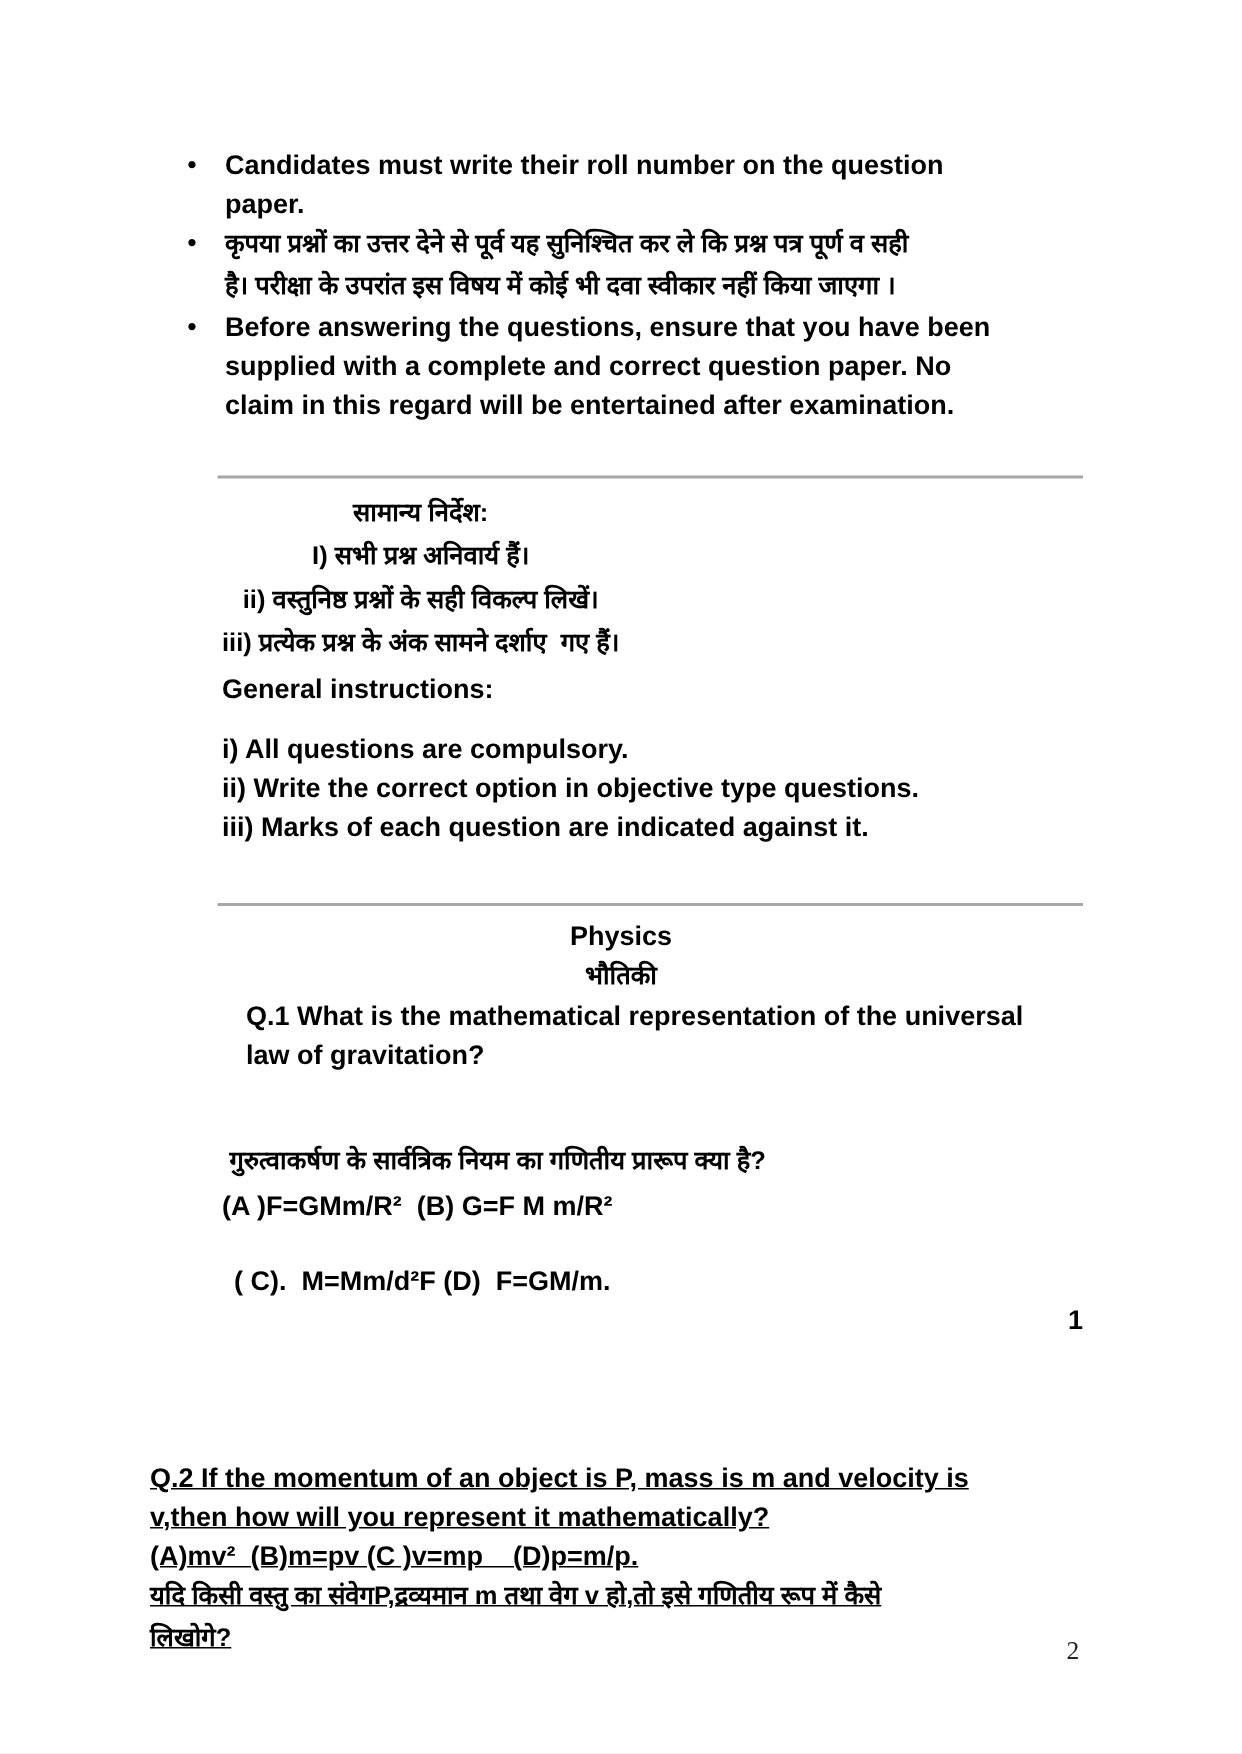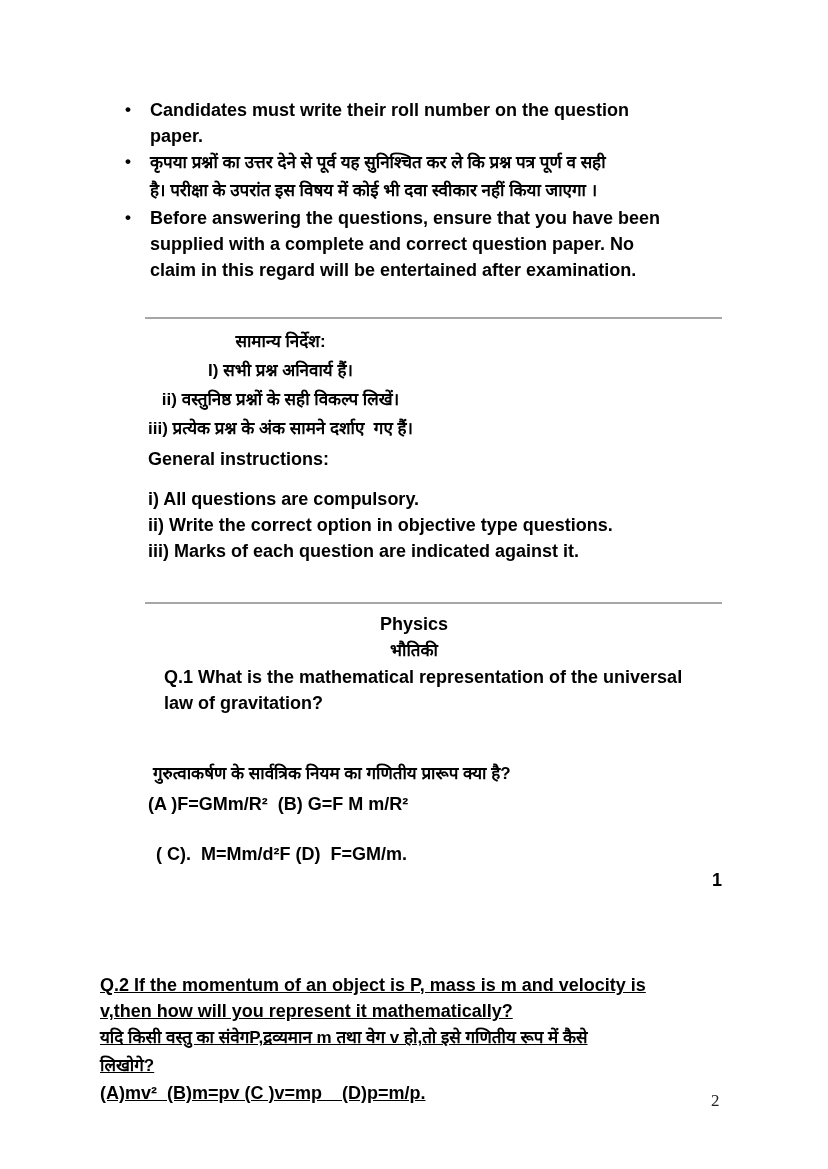--- a/index.html
+++ b/index.html
@@ -156,20 +156,20 @@
   <div class="q1-en txt en-bold">Q.1 What is the mathematical representation of the universal
 law of gravitation?</div>
   <div class="q1-hi txt hi-bold">गुरुत्वाकर्षण के सार्वत्रिक नियम का गणितीय प्रारूप क्या है?</div>
   <div class="q1-opt1 txt en-bold">(A )F=GMm/R²  (B) G=F M m/R²</div>
   <div class="q1-opt2 txt en-bold">( C).  M=Mm/d²F (D)  F=GM/m.</div>
   <div class="q1-marks txt en-bold">1</div>
 
   <div class="q2">
     <div class="txt en-bold">Q.2 If the momentum of an object is P, mass is m and velocity is
 v,then how will you represent it mathematically?</div>
+    <div class="txt en-bold">(A)mv²  (B)m=pv (C )v=mp    (D)p=m/p.</div>
     <div class="txt hi-bold">यदि किसी वस्तु का संवेगP,द्रव्यमान m तथा वेग v हो,तो इसे गणितीय रूप में कैसे
 लिखोगे?</div>
-    <div class="txt en-bold">(A)mv²  (B)m=pv (C )v=mp    (D)p=m/p.</div>
   </div>
 
   <div class="page-num">2</div>
 
 </div>
 
 </body></html>

